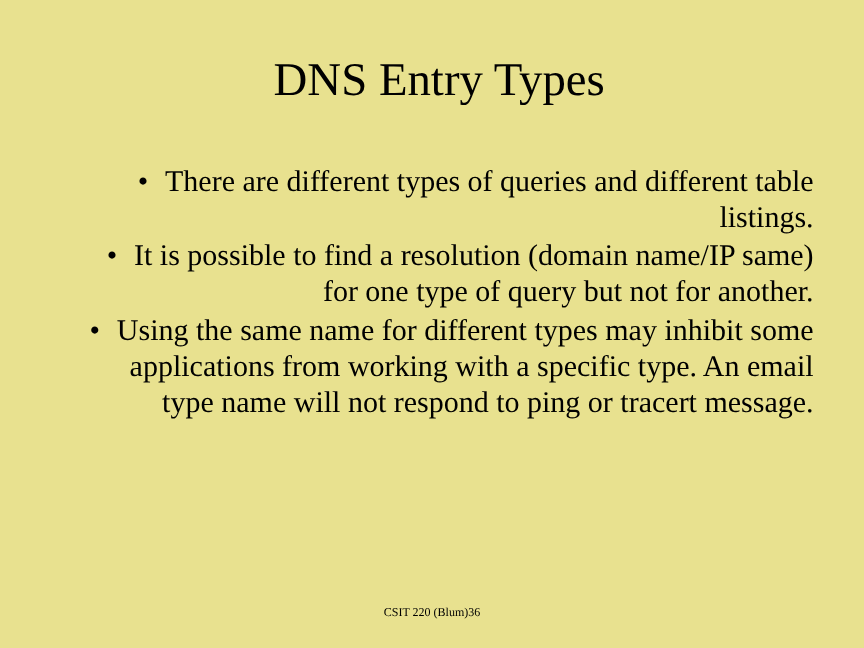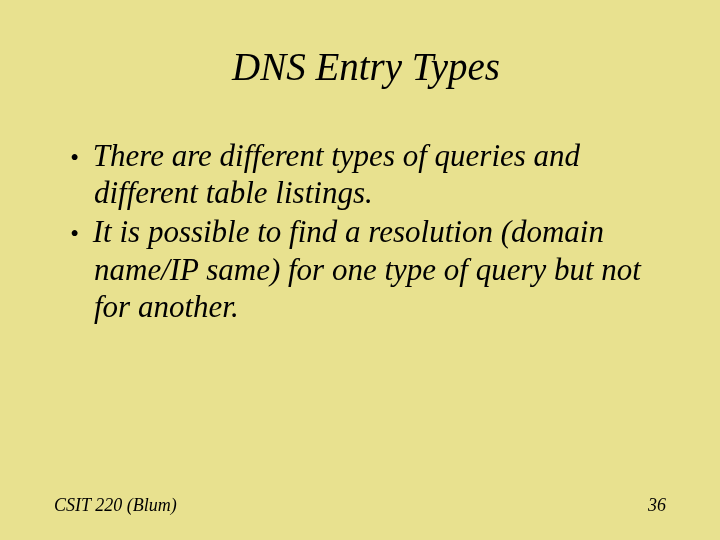--- a/index.html
+++ b/index.html
@@ -14,61 +14,62 @@
       font-family: "Times New Roman", Times, serif;
       color: #000;
       position: relative;
       overflow: hidden;
     }
     .slide {
       width: 100%;
       height: 100%;
       padding: 40px 42px 0 54px;
       position: relative;
-      font-style: italic;
     }
     .title {
       text-align: center;
       font-size: 39px;
       font-weight: normal;
       margin-top: 4px;
       margin-bottom: 48px;
     }
     .bullets {
       list-style: none;
       padding-left: 0;
     }
     .bullets li {
-      font-size: 31px;
+      font-size: 25px;
       line-height: 1.20;
       margin-bottom: 2px;
       padding-left: 40px;
       text-indent: -24px;
+      text-align: right;
     }
     .bullets li::before {
       content: "•";
       font-size: 25px;
       padding-right: 14px;
     }
     .footer {
       position: absolute;
       bottom: 24px;
       left: 54px;
       right: 54px;
       display: flex;
-      justify-content: space-between;
-      font-size: 18px;
+      justify-content: center;
+      font-size: 10px;
     }
   </style>
 </head>
 <body>
 
 <div class="slide">
   <h1 class="title">DNS Entry Types</h1>
   <ul class="bullets">
     <li>There are different types of queries and different table listings.</li>
     <li>It is possible to find a resolution (domain name/IP same) for one type of query but not for another.</li>
+    <li>Using the same name for different types may inhibit some applications from working with a specific type. An email type name will not respond to ping or tracert message.</li>
   </ul>
   <div class="footer">
     <span>CSIT 220 (Blum)</span>
     <span>36</span>
   </div>
 </div>
 
 </body></html>

